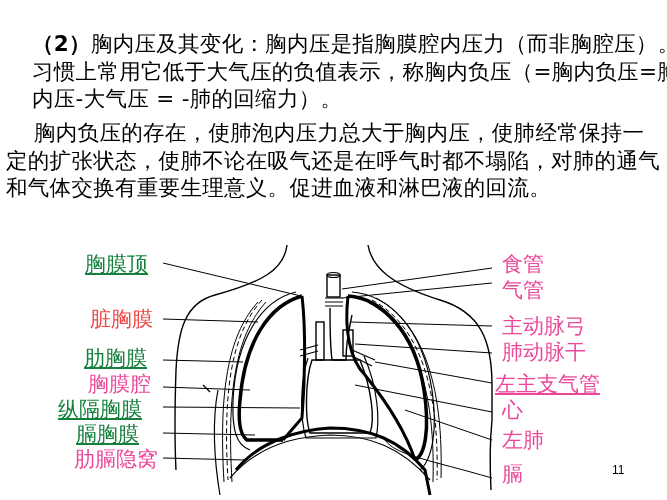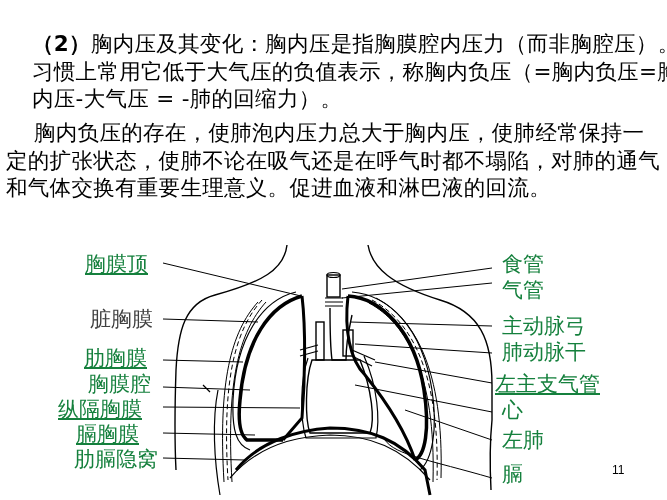--- a/index.html
+++ b/index.html
@@ -5,22 +5,22 @@
   html, body { margin:0; padding:0; background:#ffffff; }
   body { width:667px; height:500px; position:relative; overflow:hidden;
          font-family:"DejaVu Sans","Liberation Sans",sans-serif; color:#000; }
   .para { position:absolute; left:6px; width:655px; font-size:21.5px; line-height:27.5px;
           letter-spacing:0.3px; margin:0; }
   .p1 { top:30px;margin-left:26px; }
   .p2 { top:119px; }
   .indent { display:inline-block; width:28px; }
   .label { position:absolute; font-size:21px; line-height:24px; white-space:nowrap; }
   .blue { color:#15803d;text-decoration:underline; }
-  .red  { color:#404040; }
-  .black{ color:#15803d; }
+  .red  { color:#ef4444; }
+  .black{ color:#ec4899; }
   svg.diagram { position:absolute; left:0; top:240px; }
   .pagenum { position:absolute; left:612px; top:463px; font-size:12px; font-family:"Liberation Sans",sans-serif; }
 </style>
 </head>
 <body>
 
 <p class="para p1"><b>（2）</b><span>胸内压及其变化：胸内压是指胸膜腔内压力（而非胸腔压）。习惯上常用它低于大气压的负值表示，称胸内负压（=胸内负压=胸内压-大气压 = -肺的回缩力）。</span></p>
 
 <p class="para p2"><span class="indent"></span><span>胸内负压的存在，使肺泡内压力总大于胸内压，使肺经常保持一定的扩张状态，使肺不论在吸气还是在呼气时都不塌陷，对肺的通气和气体交换有重要生理意义。促进血液和淋巴液的回流。</span></p>
 

